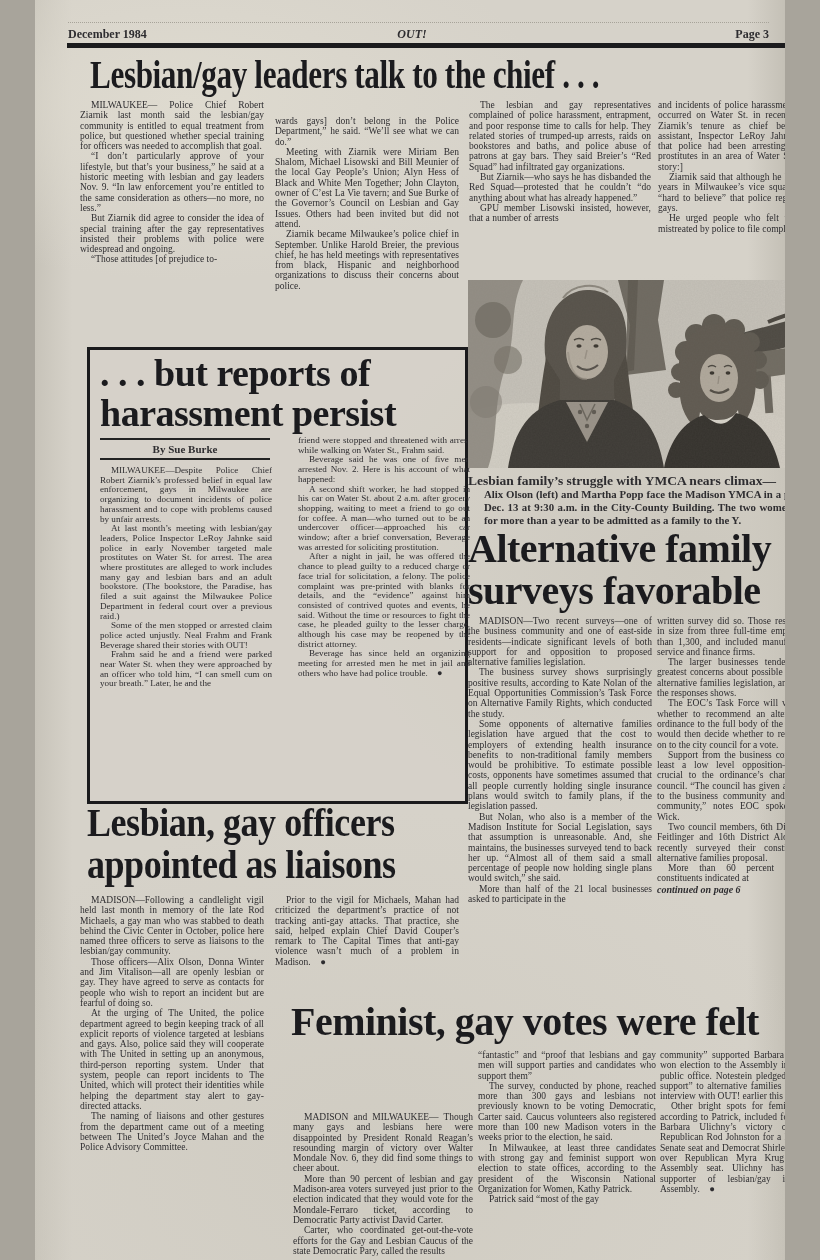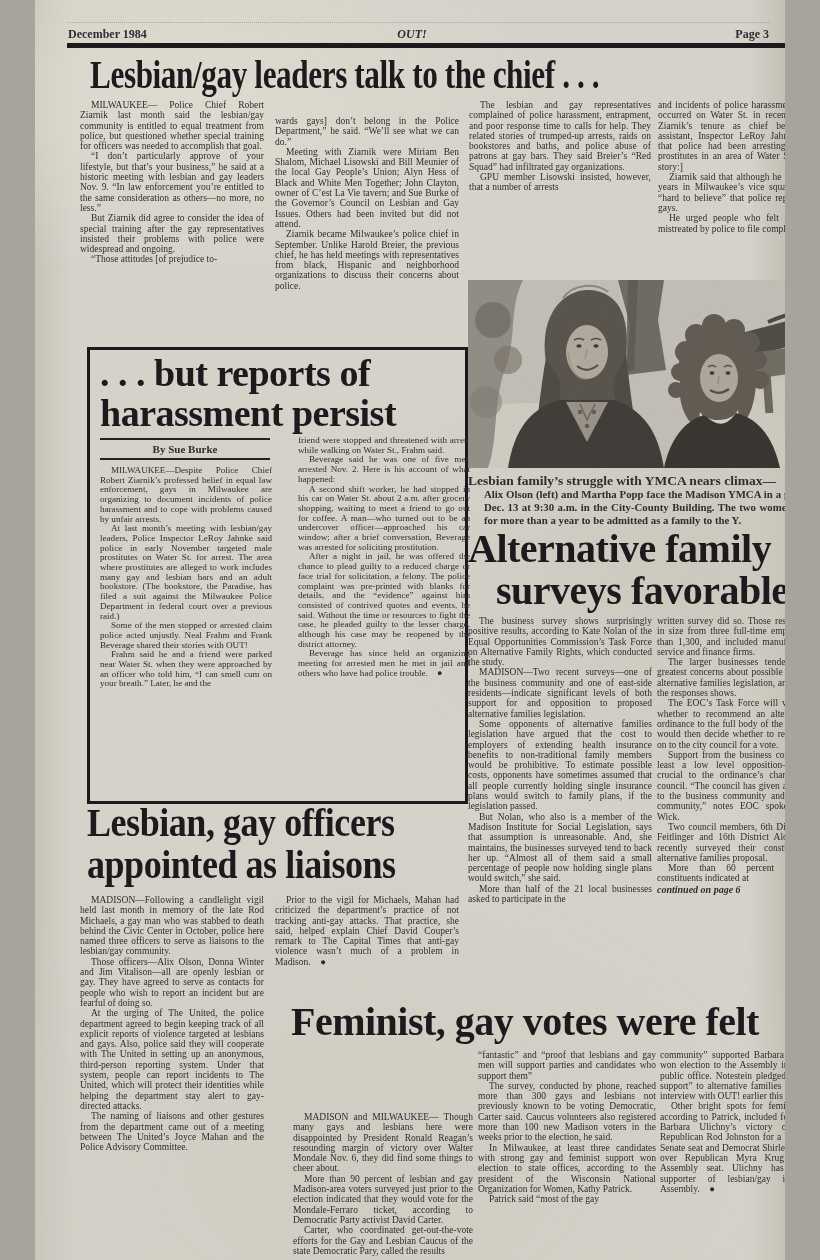--- a/index.html
+++ b/index.html
@@ -19,21 +19,21 @@
   .masthead{position:absolute;left:20px;right:16px;top:27px;height:14px;font-size:12px;font-weight:bold;}
   .mh-date{position:absolute;left:13px;top:0;}
   .mh-title{position:absolute;left:0;right:0;top:0;text-align:center;font-style:italic;}
   .mh-page{position:absolute;right:0;top:0;}
   .rule{position:absolute;left:32px;top:43px;width:778px;height:5px;background:#1b1b1d;}
 
   .hl{position:absolute;font-weight:bold;color:#1b1b1e;white-space:nowrap;line-height:1;
       transform-origin:0 0;letter-spacing:-0.5px;}
   .hl-main{left:55px;top:55px;font-size:40px;transform:scaleX(0.78);}
   .hl-alt1{left:433px;top:529px;font-size:40px;}
-  .hl-alt2{left:433px;top:571px;font-size:40px;padding-left:28px;}
+  .hl-alt2{left:433px;top:571px;font-size:40px;}
   .hl-li1{left:52px;top:803px;font-size:40px;transform:scaleX(0.9);}
   .hl-li2{left:52px;top:845px;font-size:40px;transform:scaleX(0.9);}
   .hl-votes{left:256px;top:1002px;font-size:40px;}
 
   .bodytext{position:absolute;font-size:9.5px;line-height:10.3px;text-align:justify;color:#2e2d30;}
   .bodytext p{margin:0;text-indent:11px;}
   .bodytext p.noindent{text-indent:0;}
 
   .hbox{position:absolute;left:52px;top:347px;width:375px;height:451px;border:3px solid #1a1a1c;
         background:rgba(214,210,201,0.35);}
@@ -71,20 +71,21 @@
     <p>But Ziarnik did agree to consider the idea of special training after the gay representatives insisted their problems with police were widespread and ongoing.</p>
     <p>“Those attitudes [of prejudice to-</p>
   </div>
   <div class="bodytext" style="left:240px;top:100px;width:184px;max-height:246px;overflow:hidden;margin-top:16px;">
     <p class="noindent">wards gays] don’t belong in the Police Department,” he said. “We’ll see what we can do.”</p>
     <p>Meeting with Ziarnik were Miriam Ben Shalom, Michael Lisowski and Bill Meunier of the local Gay People’s Union; Alyn Hess of Black and White Men Together; John Clayton, owner of C’est La Vie tavern; and Sue Burke of the Governor’s Council on Lesbian and Gay Issues. Others had been invited but did not attend.</p>
     <p>Ziarnik became Milwaukee’s police chief in September. Unlike Harold Breier, the previous chief, he has held meetings with representatives from black, Hispanic and neighborhood organizations to discuss their concerns about police.</p>
   </div>
   <div class="bodytext" style="left:434px;top:100px;width:182px;max-height:178px;overflow:hidden;">
     <p>The lesbian and gay representatives complained of police harassment, entrapment, and poor response time to calls for help. They related stories of trumped-up arrests, raids on bookstores and baths, and police abuse of patrons at gay bars. They said Breier’s “Red Squad” had infiltrated gay organizations.</p>
+    <p>But Ziarnik—who says he has disbanded the Red Squad—protested that he couldn’t “do anything about what has already happened.”</p>
     <p>GPU member Lisowski insisted, however, that a number of arrests</p>
   </div>
   <div class="bodytext" style="left:623px;top:100px;width:186px;max-height:178px;overflow:hidden;">
     <p class="noindent">and incidents of police harassment of gays had occurred on Water St. in recent weeks, since Ziarnik’s tenure as chief began. Ziarnik’s assistant, Inspector LeRoy Jahnke, confirmed that police had been arresting alleged male prostitutes in an area of Water St. [See related story:]</p>
     <p>Ziarnik said that although he had spent three years in Milwaukee’s vice squad, he found it “hard to believe” that police regularly mistreat gays.</p>
     <p>He urged people who felt they had been mistreated by police to file complaints. ●</p>
   </div>
 
   <div class="hbox">
     <div class="hl-box1">. . . but reports of</div>
@@ -186,22 +187,22 @@
 
   <div class="caption">
     <div class="cap-lead">Lesbian family’s struggle with YMCA nears climax—</div>
     <div class="cap-body">Alix Olson (left) and Martha Popp face the Madison YMCA in a public hearing Dec. 13 at 9:30 a.m. in the City-County Building. The two women have fought for more than a year to be admitted as a family to the Y.</div>
   </div>
 
   <div class="hl hl-alt1">Alternative family</div>
   <div class="hl hl-alt2">surveys favorable</div>
 
   <div class="bodytext" style="left:433px;top:616px;width:184px;max-height:384px;overflow:hidden;">
+    <p>MADISON—Two recent surveys—one of the business community and one of east-side residents—indicate significant levels of both support for and opposition to proposed alternative families legislation.</p>
     <p>The business survey shows surprisingly positive results, according to Kate Nolan of the Equal Opportunities Commission’s Task Force on Alternative Family Rights, which conducted the study.</p>
-    <p>MADISON—Two recent surveys—one of the business community and one of east-side residents—indicate significant levels of both support for and opposition to proposed alternative families legislation.</p>
     <p>Some opponents of alternative families legislation have argued that the cost to employers of extending health insurance benefits to non-traditional family members would be prohibitive. To estimate possible costs, opponents have sometimes assumed that all people currently holding single insurance plans would switch to family plans, if the legislation passed.</p>
     <p>But Nolan, who also is a member of the Madison Institute for Social Legislation, says that assumption is unreasonable. And, she maintains, the businesses surveyed tend to back her up. “Almost all of them said a small percentage of people now holding single plans would switch,” she said.</p>
     <p>More than half of the 21 local businesses asked to participate in the</p>
   </div>
   <div class="bodytext" style="left:622px;top:616px;width:190px;max-height:384px;overflow:hidden;">
     <p class="noindent">written survey did so. Those responding ranged in size from three full-time employees to more than 1,300, and included manufacturing, social service and finance firms.</p>
     <p>The larger businesses tended to have the greatest concerns about possible fiscal impact of alternative families legislation, an examination of the responses shows.</p>
     <p>The EOC’s Task Force will vote Mar. 20 on whether to recommend an alternative families ordinance to the full body of the EOC. The EOC would then decide whether to refer the proposal on to the city council for a vote.</p>
     <p>Support from the business community—or at least a low level opposition—is considered crucial to the ordinance’s chances before the council. “The council has given a lot of attention to the business community and the real estate community,” notes EOC spokesperson Cindy Wick.</p>
     <p>Two council members, 6th District Ald. Billy Feitlinger and 16th District Ald. Hank Lufler, recently surveyed their constituents on the alternative families proposal.</p>

